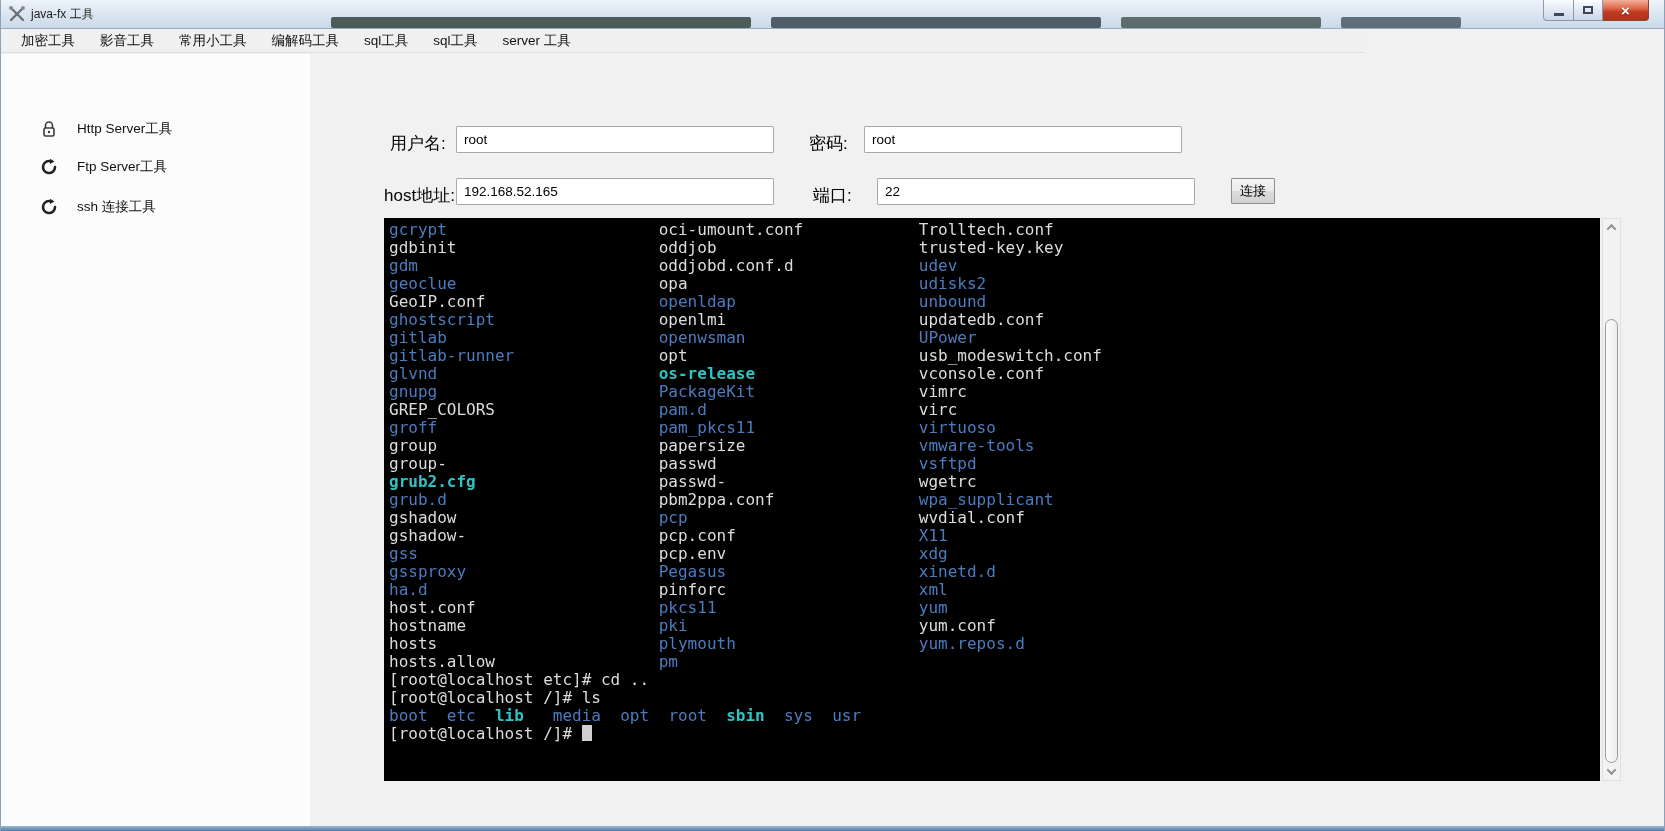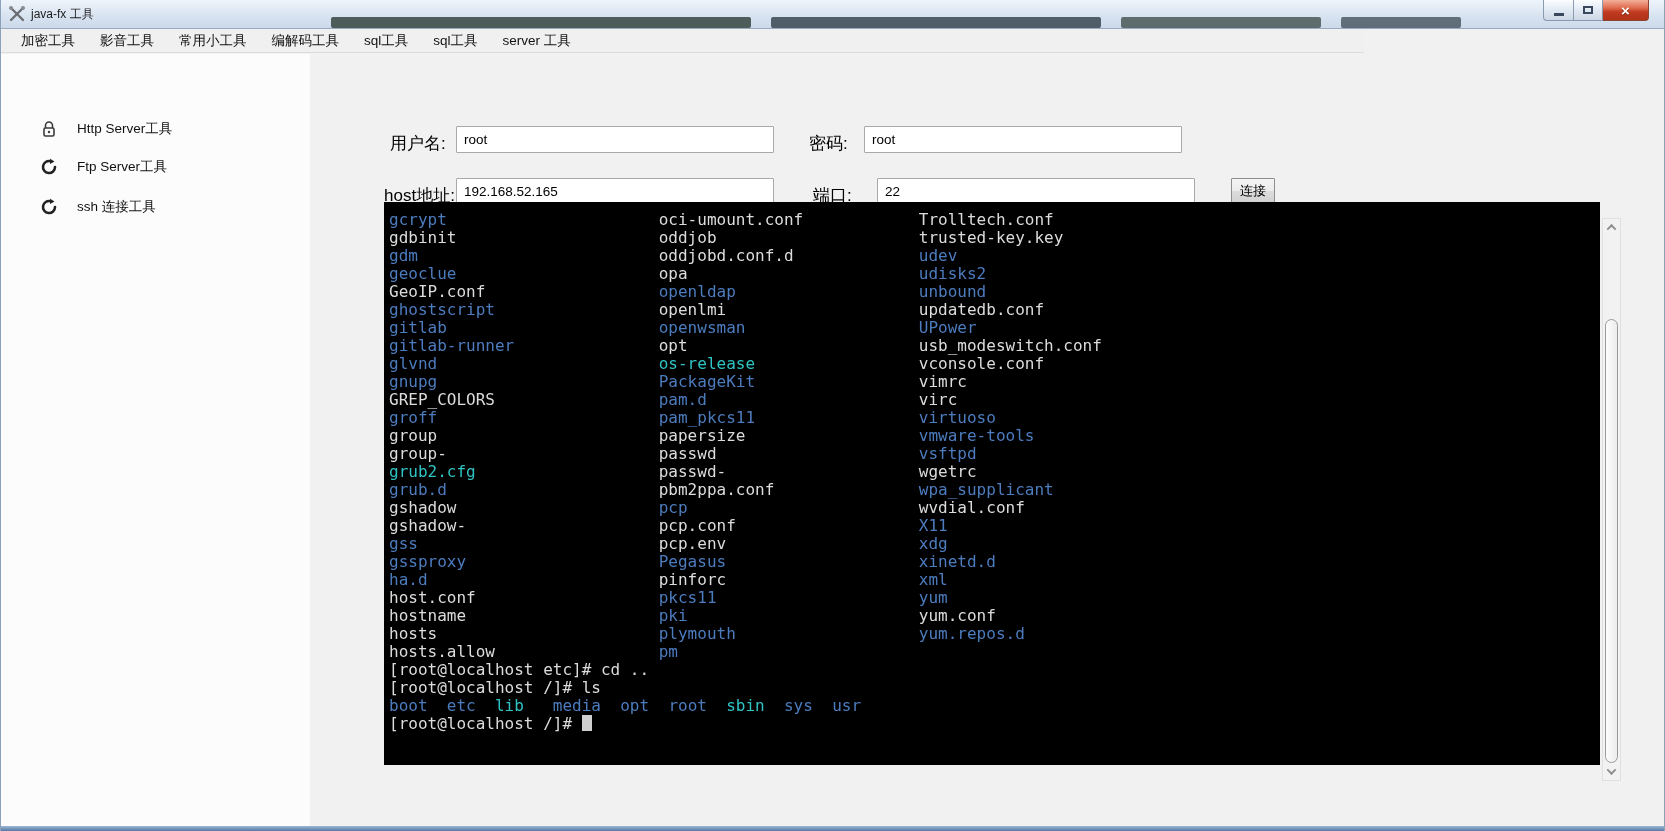--- a/index.html
+++ b/index.html
@@ -57,28 +57,28 @@
     padding:0 0 0 7px; font-family:"Liberation Sans",sans-serif; outline:none;
   }
   #connect-btn {
     position:absolute; left:1230px; top:178px; width:44px; height:26px;
     border:1px solid #8e8e8e; border-radius:1px; font-size:13px; color:#000;
     background:linear-gradient(#f4f4f4,#ebebeb 50%,#dcdcdc 51%,#d2d2d2);
     font-family:"Liberation Sans",sans-serif;
   }
   
   #terminal {
-    position:absolute; left:383px; top:202px; width:1216px; height:563px;
-    background:#000; overflow:hidden; padding:9px 0 0 5px;
+    position:absolute; left:383px; top:218px; width:1216px; height:563px;
+    background:#000; overflow:hidden; padding:3px 0 0 5px;
     font-family:"DejaVu Sans Mono",monospace; font-size:16px; line-height:18px;
   }
   .t-line { height:18px; white-space:pre; }
   .c-w { color:var(--t-w); }
   .c-b { color:var(--t-b); }
-  .c-c { color:var(--t-c); }
+  .c-c { color:var(--t-c);font-weight:bold; }
   .c-t { color:var(--t-tf); background:var(--t-tb); }
   .cursor { display:inline-block; width:10px; height:16px; background:#cfcfcf; vertical-align:-2px; }
   
   #term-scrollbar {
     position:absolute; left:1601px; top:218px; width:19px; height:563px;
     background:#f2f2f2; border:1px solid #e0e0e0;
   }
   .sb-arrow { position:absolute; left:0; width:17px; height:17px; display:flex; align-items:center; justify-content:center; }
   .chev { width:7px; height:7px; border-left:2px solid #8f8f8f; border-top:2px solid #8f8f8f; }
   #sb-up { top:0; } #sb-up .chev { transform:rotate(45deg) translate(1px,1px); }

